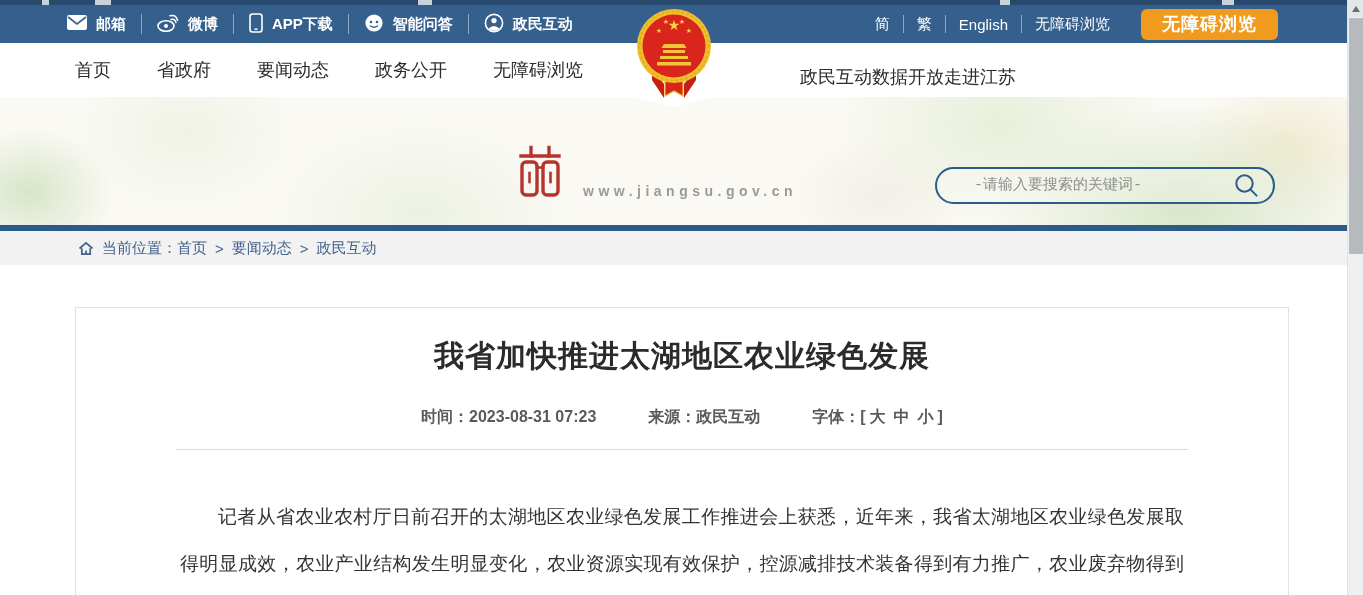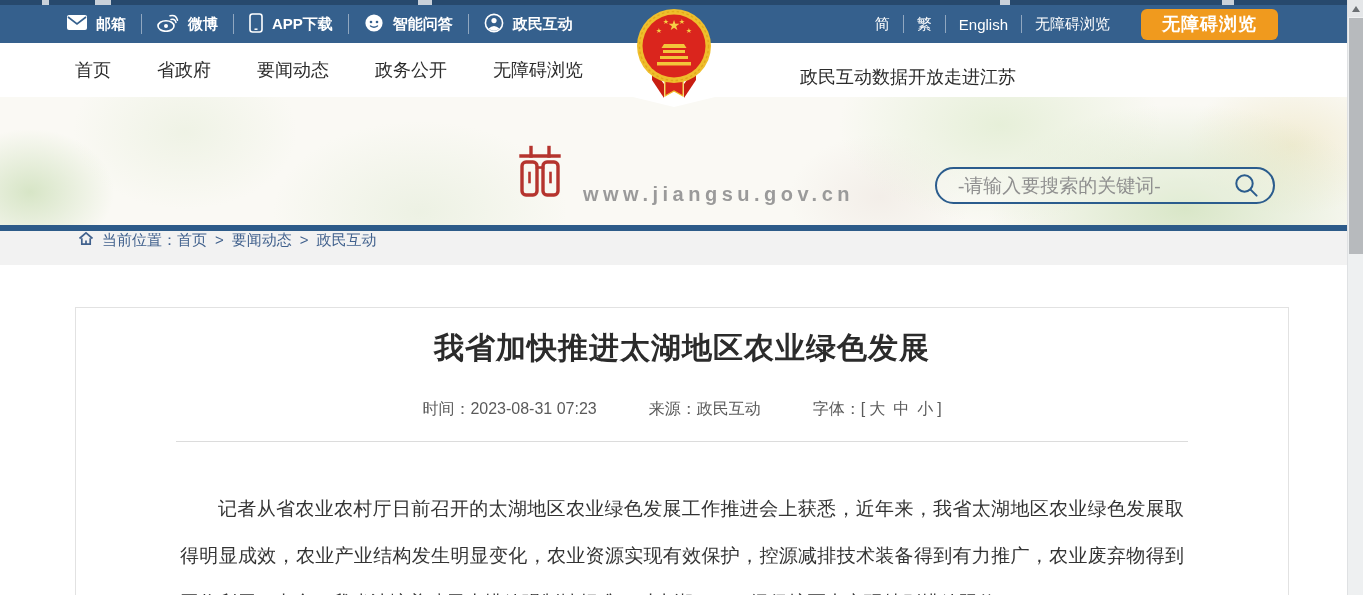--- a/index.html
+++ b/index.html
@@ -40,41 +40,41 @@
   }
 
   
   .emblem-tab { position:absolute; left:600px; top:43px; width:148px; height:64px; background:#fff; z-index:3;
     clip-path:polygon(0 0,100% 0,100% 72%,50% 100%,0 72%); }
   .emblem { position:absolute; left:636px; top:8px; width:76px; height:98px; z-index:5; }
 
   
   .seal-logo { position:absolute; left:514px; top:46px; width:52px; height:58px; }
   .site-name { position:absolute; left:578px; top:36px; font-size:37px; font-weight:bold; color:#c5342b; letter-spacing:2px; white-space:nowrap; }
-  .site-url  { position:absolute; left:583px; top:86px; font-size:20px; font-weight:bold; color:#9a9a9a; letter-spacing:4.5px; white-space:nowrap; }
+  .site-url  { position:absolute; left:583px; top:86px; font-size:14px; font-weight:bold; color:#9a9a9a; letter-spacing:4.5px; white-space:nowrap; }
   .search { position:absolute; left:935px; top:70px; width:340px; height:37px; border:2px solid #2b5c8d; border-radius:19px; display:flex; align-items:center; background:rgba(255,255,255,.22); }
-  .search input { flex:1; min-width:0; border:none; background:transparent; outline:none; padding-left:21px; font-size:19px; color:#555; font-family:Liberation Serif, serif; }
+  .search input { flex:1; min-width:0; border:none; background:transparent; outline:none; padding-left:37px; font-size:15px; color:#555; font-family:Liberation Mono, monospace; }
   .search input::placeholder { color:#8f8f8f; }
   .search .mag { margin-right:13px; display:flex; cursor:pointer; }
 
   
   .navy-line { position:absolute; top:225px; left:0; width:1347px; height:6px; background:#2d5b89; z-index:2; }
 
   
-  .breadcrumb { position:absolute; top:231px; left:0; width:1347px; height:34px; background:#f2f2f2; display:flex; font-size:15px; color:#41618d; z-index:2; }
+  .breadcrumb { position:absolute; top:231px; left:0; width:1347px; height:34px; background:#f2f2f2; display:flex; align-items:center; font-size:15px; color:#41618d; z-index:2; }
   .breadcrumb .home { margin-left:78px; margin-right:8px; display:flex; }
   .breadcrumb a, .breadcrumb .bc-label, .breadcrumb .bc-sep { color:#41618d; text-decoration:none; }
   .breadcrumb a { cursor:pointer; }
   .bc-sep { margin:0 8px; }
 
   
   .main { position:absolute; top:265px; left:0; width:1347px; height:330px; background:#fff; }
   .card { position:absolute; left:75px; top:42px; width:1214px; height:360px; background:#fff; border:1px solid #e2e2e2; }
-  .article-title { margin-top:20px; text-align:center; font-size:30px; font-weight:600; color:#2b2b2b; letter-spacing:1px; }
-  .article-meta { margin-top:30px; display:flex; justify-content:center; gap:52px; font-size:16px; color:#5a5a5a; }
+  .article-title { margin-top:28px; text-align:center; font-size:30px; font-weight:600; color:#2b2b2b; letter-spacing:1px; }
+  .article-meta { margin-top:30px; display:flex; justify-content:center; gap:52px; font-size:16px; color:#5a5a5a;font-weight:bold; }
   .meta-item { white-space:nowrap; }
   .meta-item a { color:#5a5a5a; text-decoration:none; margin:0 4px; cursor:pointer; }
   .meta-divider { margin:21px 100px 0; border:none; border-top:1px solid #dcdcdc; }
   .article-body { margin:43px 104px 0; font-size:19px; line-height:47px; text-align:justify; text-indent:2em; color:#333; }
 
   
   .scrollbar { position:absolute; right:0; top:0; width:16px; height:595px; background:#eef0f1; border-left:1px solid #dfe1e3; z-index:7; }
   .sb-btn { height:17px; display:flex; align-items:center; justify-content:center; background:#e4e6e8; cursor:pointer; }
   .sb-arrow-up { width:0; height:0; border-left:4px solid transparent; border-right:4px solid transparent; border-bottom:6px solid #6b6f73; }
   .sb-thumb { position:absolute; top:18px; left:1px; width:14px; height:236px; background:#b7babd; cursor:pointer; }

